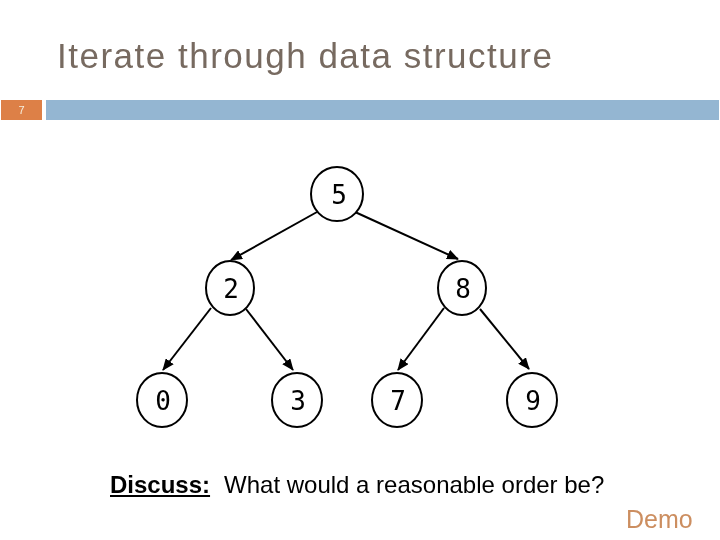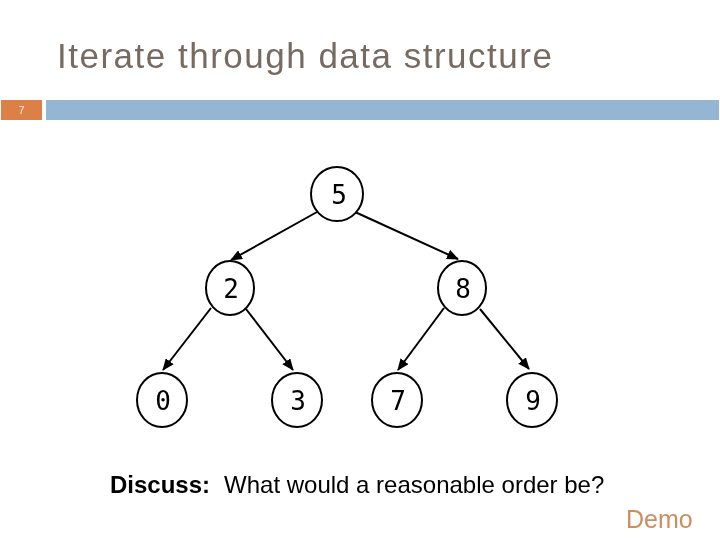--- a/index.html
+++ b/index.html
@@ -75,20 +75,21 @@
   .discussion-line {
     position: absolute;
     left: 110px;
     top: 471px;
     font-size: 24px;
     color: #000000;
     white-space: nowrap;
   }
   .discussion-label {
     font-weight: bold;
+    text-decoration: underline;
   }
   .discussion-question {
     margin-left: 14px;
     text-align: center;
   }
   .demo-link {
     position: absolute;
     left: 626px;
     top: 505px;
     font-size: 25px;

